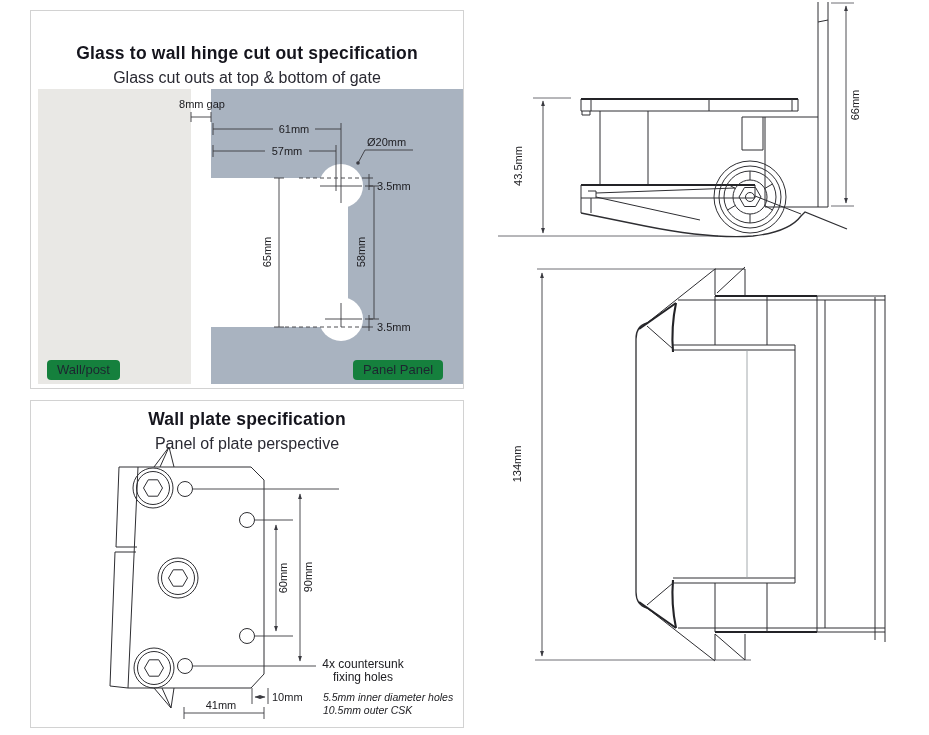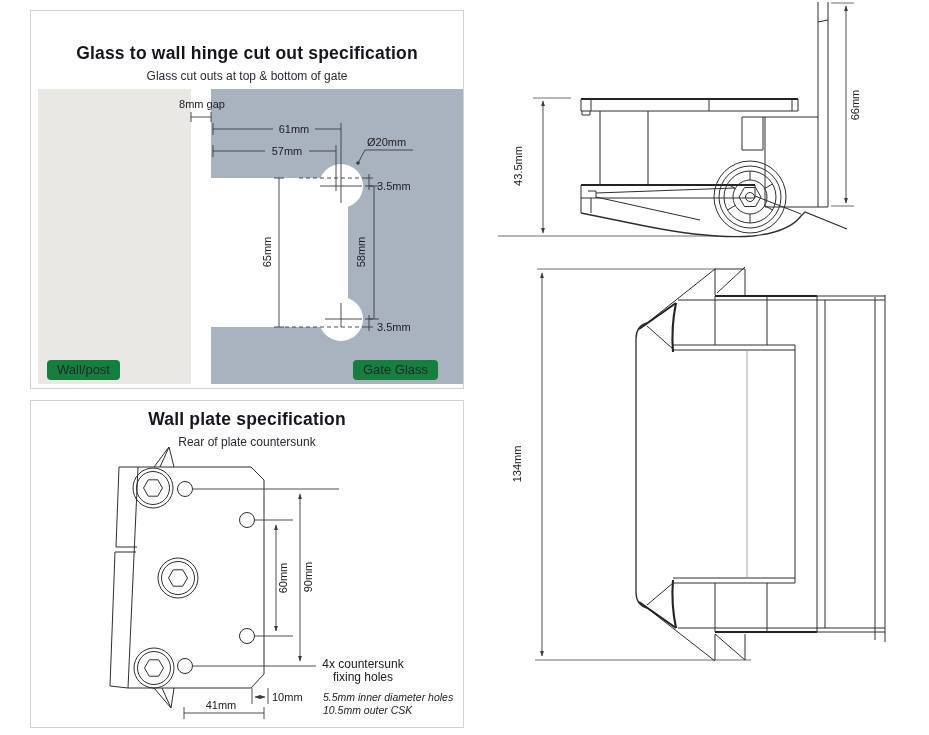--- a/index.html
+++ b/index.html
@@ -3,21 +3,21 @@
 <meta charset="utf-8">
 <style>
   html,body { margin:0; padding:0; background:#ffffff; }
   .stage { position:relative; width:929px; height:735px; background:#fff; overflow:hidden;
            font-family:"Liberation Sans", sans-serif; color:#1c1c1c; }
   .panel { position:absolute; background:#fff; border:1px solid #d2d2d2; box-sizing:border-box; }
   #panel-cutout  { left:30px; top:10px;  width:434px; height:379px; }
   #panel-wallplate { left:30px; top:400px; width:434px; height:328px; }
   .ptitle { position:absolute; left:0; width:100%; text-align:center; font-weight:bold;
             font-size:17.5px; letter-spacing:.2px; color:#15151d; }
-  .psub   { position:absolute; left:0; width:100%; text-align:center; font-size:12px; color:#2a2a33; }
+  .psub   { position:absolute; left:0; width:100%; text-align:center; font-size:16px; color:#2a2a33; }
   #panel-cutout .ptitle { top:32px; }
   #panel-cutout .psub   { top:58px; }
   #panel-wallplate .ptitle { top:8px;text-align:center; }
   #panel-wallplate .psub   { top:34px; }
   .pill { position:absolute; background:#15803d; border-radius:4px; padding:2px 10px;
           font-size:13px; color:#1d2530; line-height:16px; }
   .dsvg { position:absolute; left:0; top:0; }
   svg text { font-family:"Liberation Sans", sans-serif; font-size:11px; fill:#202024; }
   svg text.it { font-style:italic; font-size:10.5px; }
   .draw { stroke:#2e2e32; stroke-width:1; fill:none; }
@@ -106,21 +106,21 @@
         <line x1="338" y1="304" x2="338" y2="320"></line>
         <line x1="334" y1="308" x2="342" y2="308"></line>
           <line x1="334" y1="316" x2="342" y2="316"></line>
       </g>
       <text x="346" y="320">3.5mm</text>
     </svg>
 
     <div class="ptitle">Glass to wall hinge cut out specification</div>
     <div class="psub">Glass cut outs at top &amp; bottom of gate</div>
     <div class="pill" style="left:16px; top:349px;">Wall/post</div>
-    <div class="pill" style="left:322px; top:349px;">Gate Glass</div>
+    <div class="pill" style="left:322px; top:349px;">Panel Panel</div>
   </section>
 
   <section class="panel" id="panel-wallplate">
     <svg class="dsvg" width="432" height="326" viewBox="0 0 432 326">
       <defs>
         <marker id="a2" markerWidth="7" markerHeight="5" refX="6" refY="2.3" orient="auto-start-reverse">
           <path d="M0,0 L6.5,2.3 L0,4.6 z" fill="#3a3a40"></path>
         </marker>
       </defs>
 
@@ -182,21 +182,21 @@
       </g>
       <text x="190" y="308" text-anchor="middle">41mm</text>
 
       <text x="332" y="267" text-anchor="middle" style="font-size:12px">4x countersunk</text>
       <text x="332" y="280" text-anchor="middle" style="font-size:12px">fixing holes</text>
       <text x="292" y="300" class="it">5.5mm inner diameter holes</text>
       <text x="292" y="313" class="it">10.5mm outer CSK</text>
     </svg>
 
     <div class="ptitle">Wall plate specification</div>
-    <div class="psub">Rear of plate countersunk</div>
+    <div class="psub">Panel of plate perspective</div>
   </section>
 
   <svg class="dsvg" style="left:495px; top:0;" width="434" height="735" viewBox="0 0 434 735">
     <defs>
       <marker id="a3" markerWidth="7" markerHeight="5" refX="6" refY="2.3" orient="auto-start-reverse">
         <path d="M0,0 L6.5,2.3 L0,4.6 z" fill="#3a3a40"></path>
       </marker>
     </defs>
 
     <g>

